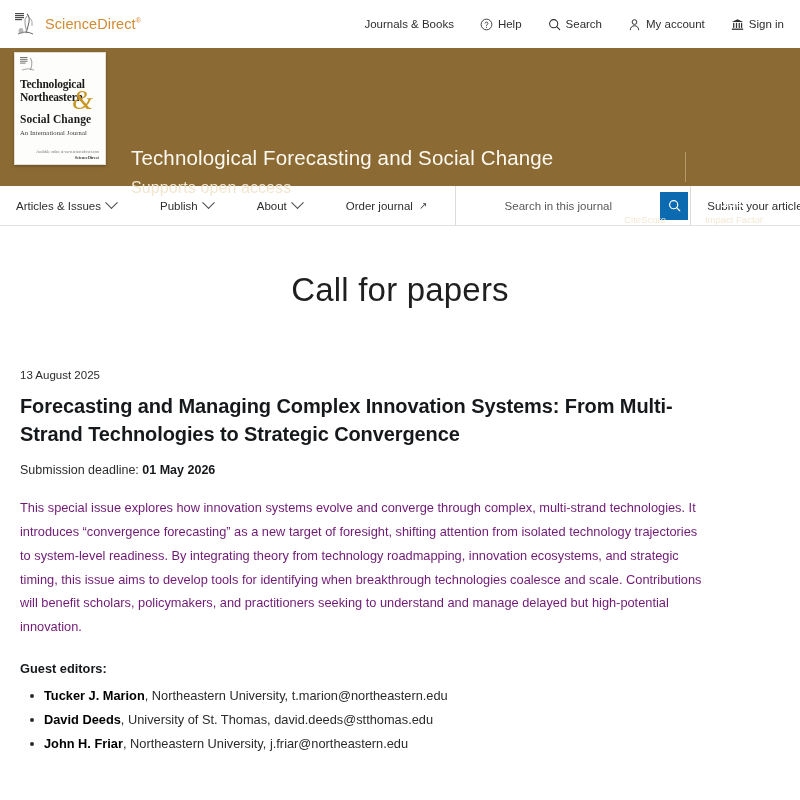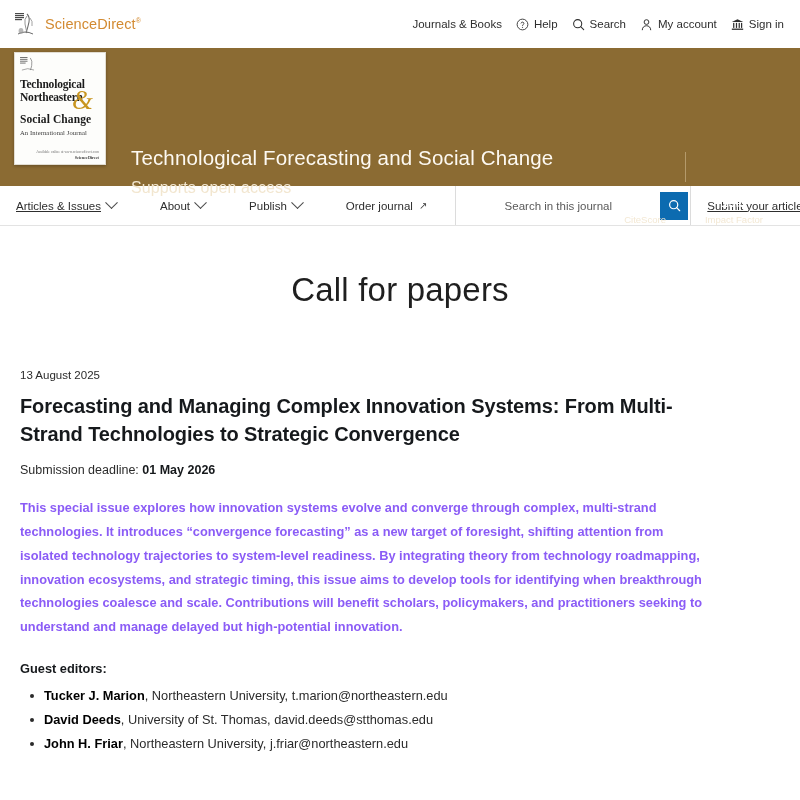--- a/index.html
+++ b/index.html
@@ -35,21 +35,21 @@
     position: relative;
   }
   .brand-word sup {
     font-size: 7px;
     vertical-align: super;
   }
   .top-nav {
     margin-left: auto;
     display: flex;
     align-items: center;
-    gap: 14px;
+    gap: 26px;
   }
   .top-link {
     display: flex;
     align-items: center;
     gap: 5px;
     font-size: 11.5px;
     color: #2e2e2e;
     cursor: pointer;
     white-space: nowrap;
   }
@@ -179,21 +179,21 @@
   .jnav-item {
     display: flex;
     align-items: center;
     gap: 6px;
     padding: 0 22px;
     font-size: 11.5px;
     color: #2e2e2e;
     cursor: pointer;
     white-space: nowrap;
   }
-  .jnav-item:first-child { padding-left: 16px; text-decoration: underline; }
+  .jnav-item:first-child { padding-left: 16px; }
   .chev {
     width: 9px; height: 9px;
     border-right: 1.6px solid #4a4a4a;
     border-bottom: 1.6px solid #4a4a4a;
     transform: rotate(45deg) translate(-2px,-2px);
   }
   .ext-arrow { font-size: 10px; color: #3a3a3a; }
   .jnav-search {
     display: flex;
     align-items: center;
@@ -259,25 +259,24 @@
     letter-spacing: -.1px;
   }
   .cfp-deadline {
     font-size: 12.5px;
     color: #2b2b2b;
     margin-bottom: 19px;
   }
   .cfp-deadline b { font-weight: bold; color: #16191c; }
   .cfp-body {
     font-size: 12.8px;
-    color: #8b5cf6;
+    color: #701a75;
     line-height: 1.87;
     max-width: 705px;
     margin: 0 12px 22px 0;
-    font-weight: bold;
   }
   .cfp-editors-label {
     font-size: 12.8px;
     font-weight: bold;
     color: #16191c;
     margin-bottom: 8px;
   }
   .editor-list {
     margin: 0;
     padding-left: 24px;
@@ -405,25 +404,25 @@
     </div>
   </div>
 </div>
 
 <div class="jnav">
   <div class="jnav-item">
     <span>Articles &amp; Issues</span>
     <span class="chev"></span>
   </div>
   <div class="jnav-item">
+    <span>Publish</span>
+    <span class="chev"></span>
+  </div>
+  <div class="jnav-item">
     <span>About</span>
-    <span class="chev"></span>
-  </div>
-  <div class="jnav-item">
-    <span>Publish</span>
     <span class="chev"></span>
   </div>
   <div class="jnav-item">
     <span>Order journal</span>
     <span class="ext-arrow">↗</span>
   </div>
 
   <div class="jnav-search">
     <input class="jnav-search-input" type="text" placeholder="Search in this journal" style="">
     <button class="search-btn">

